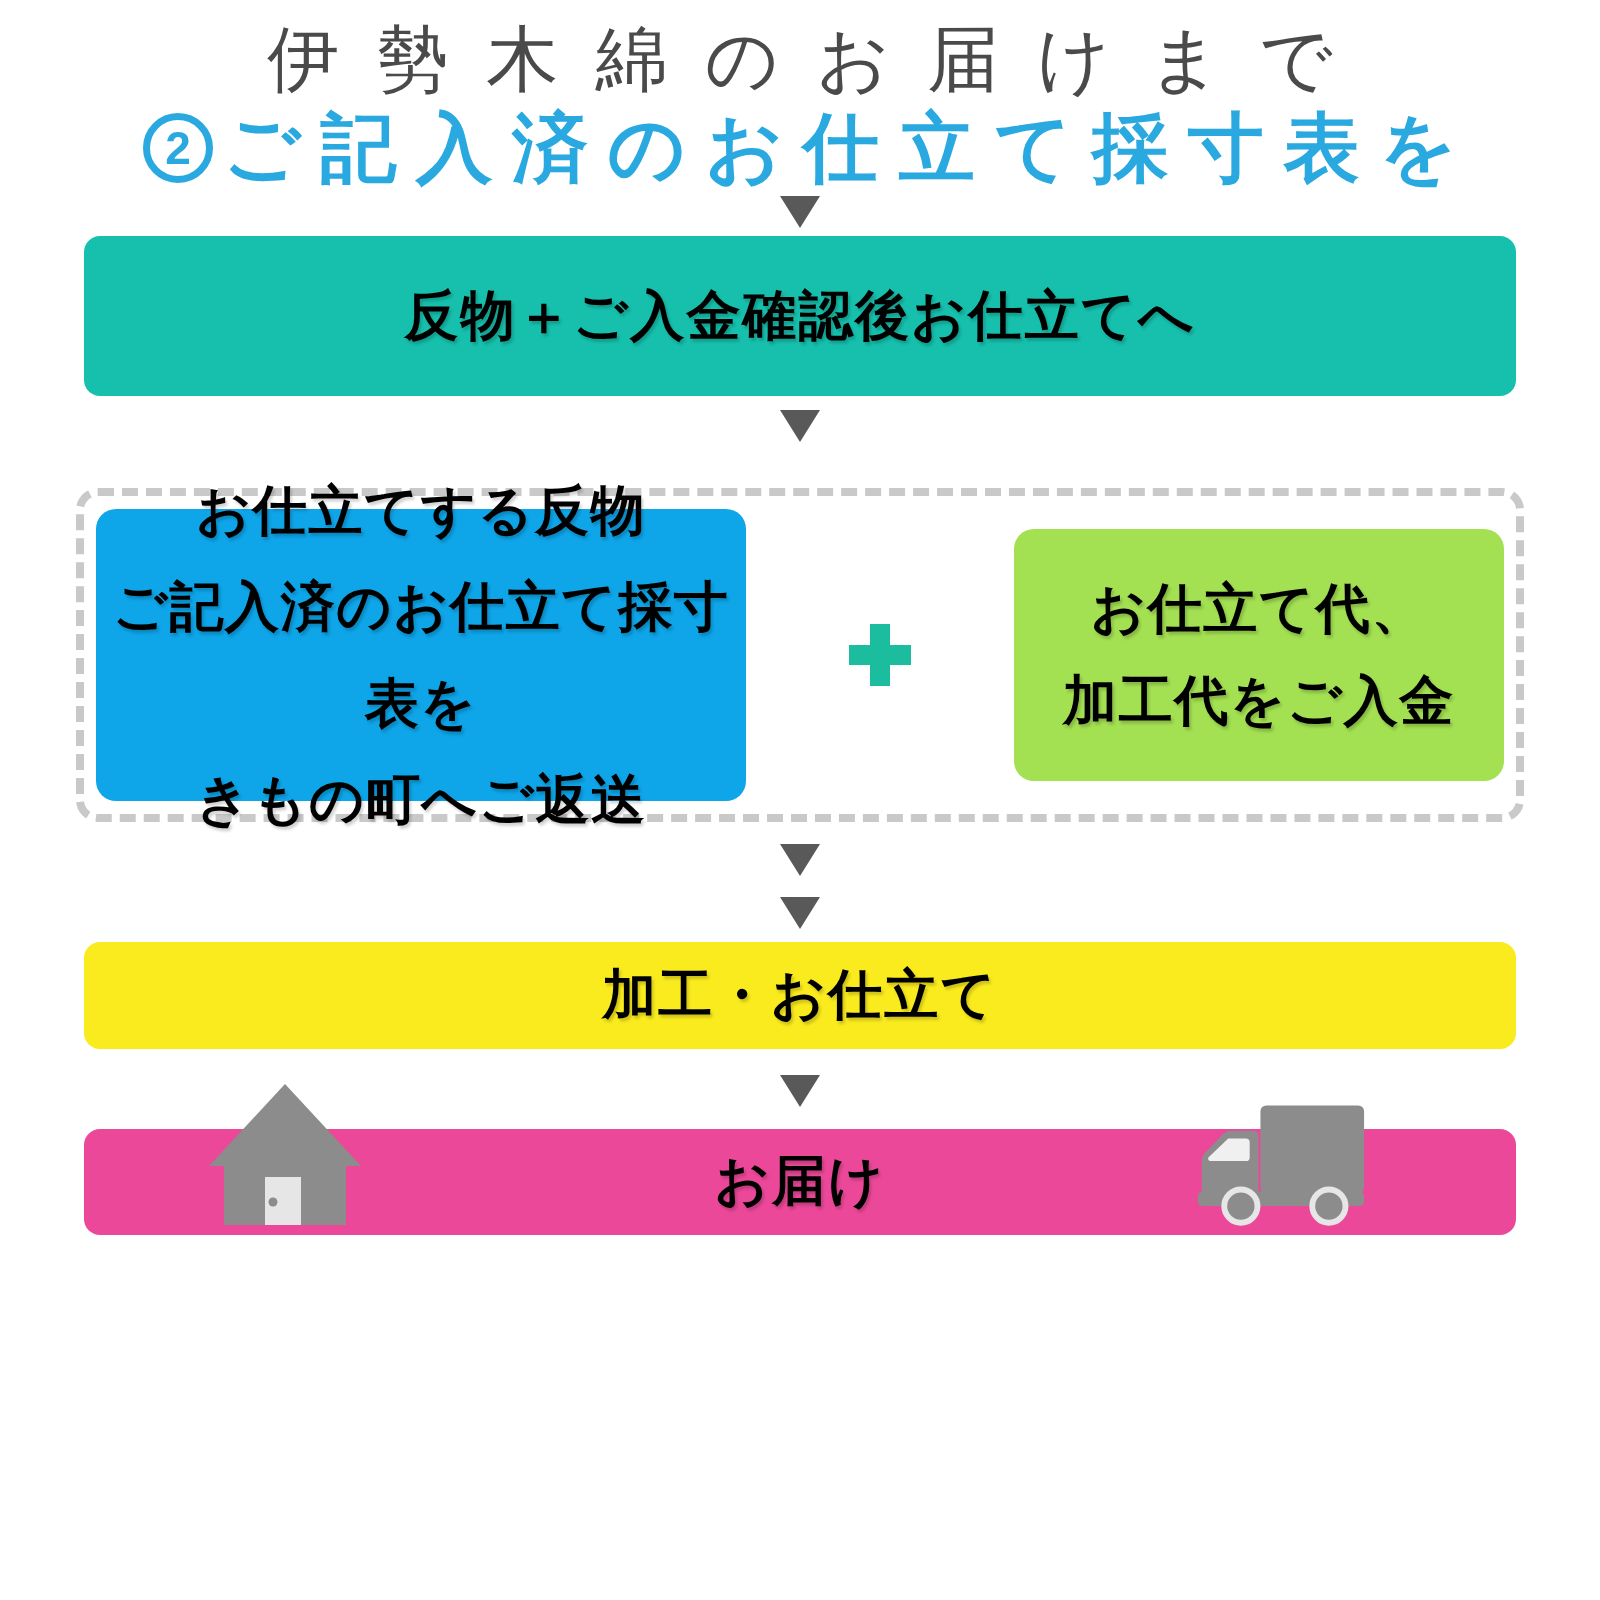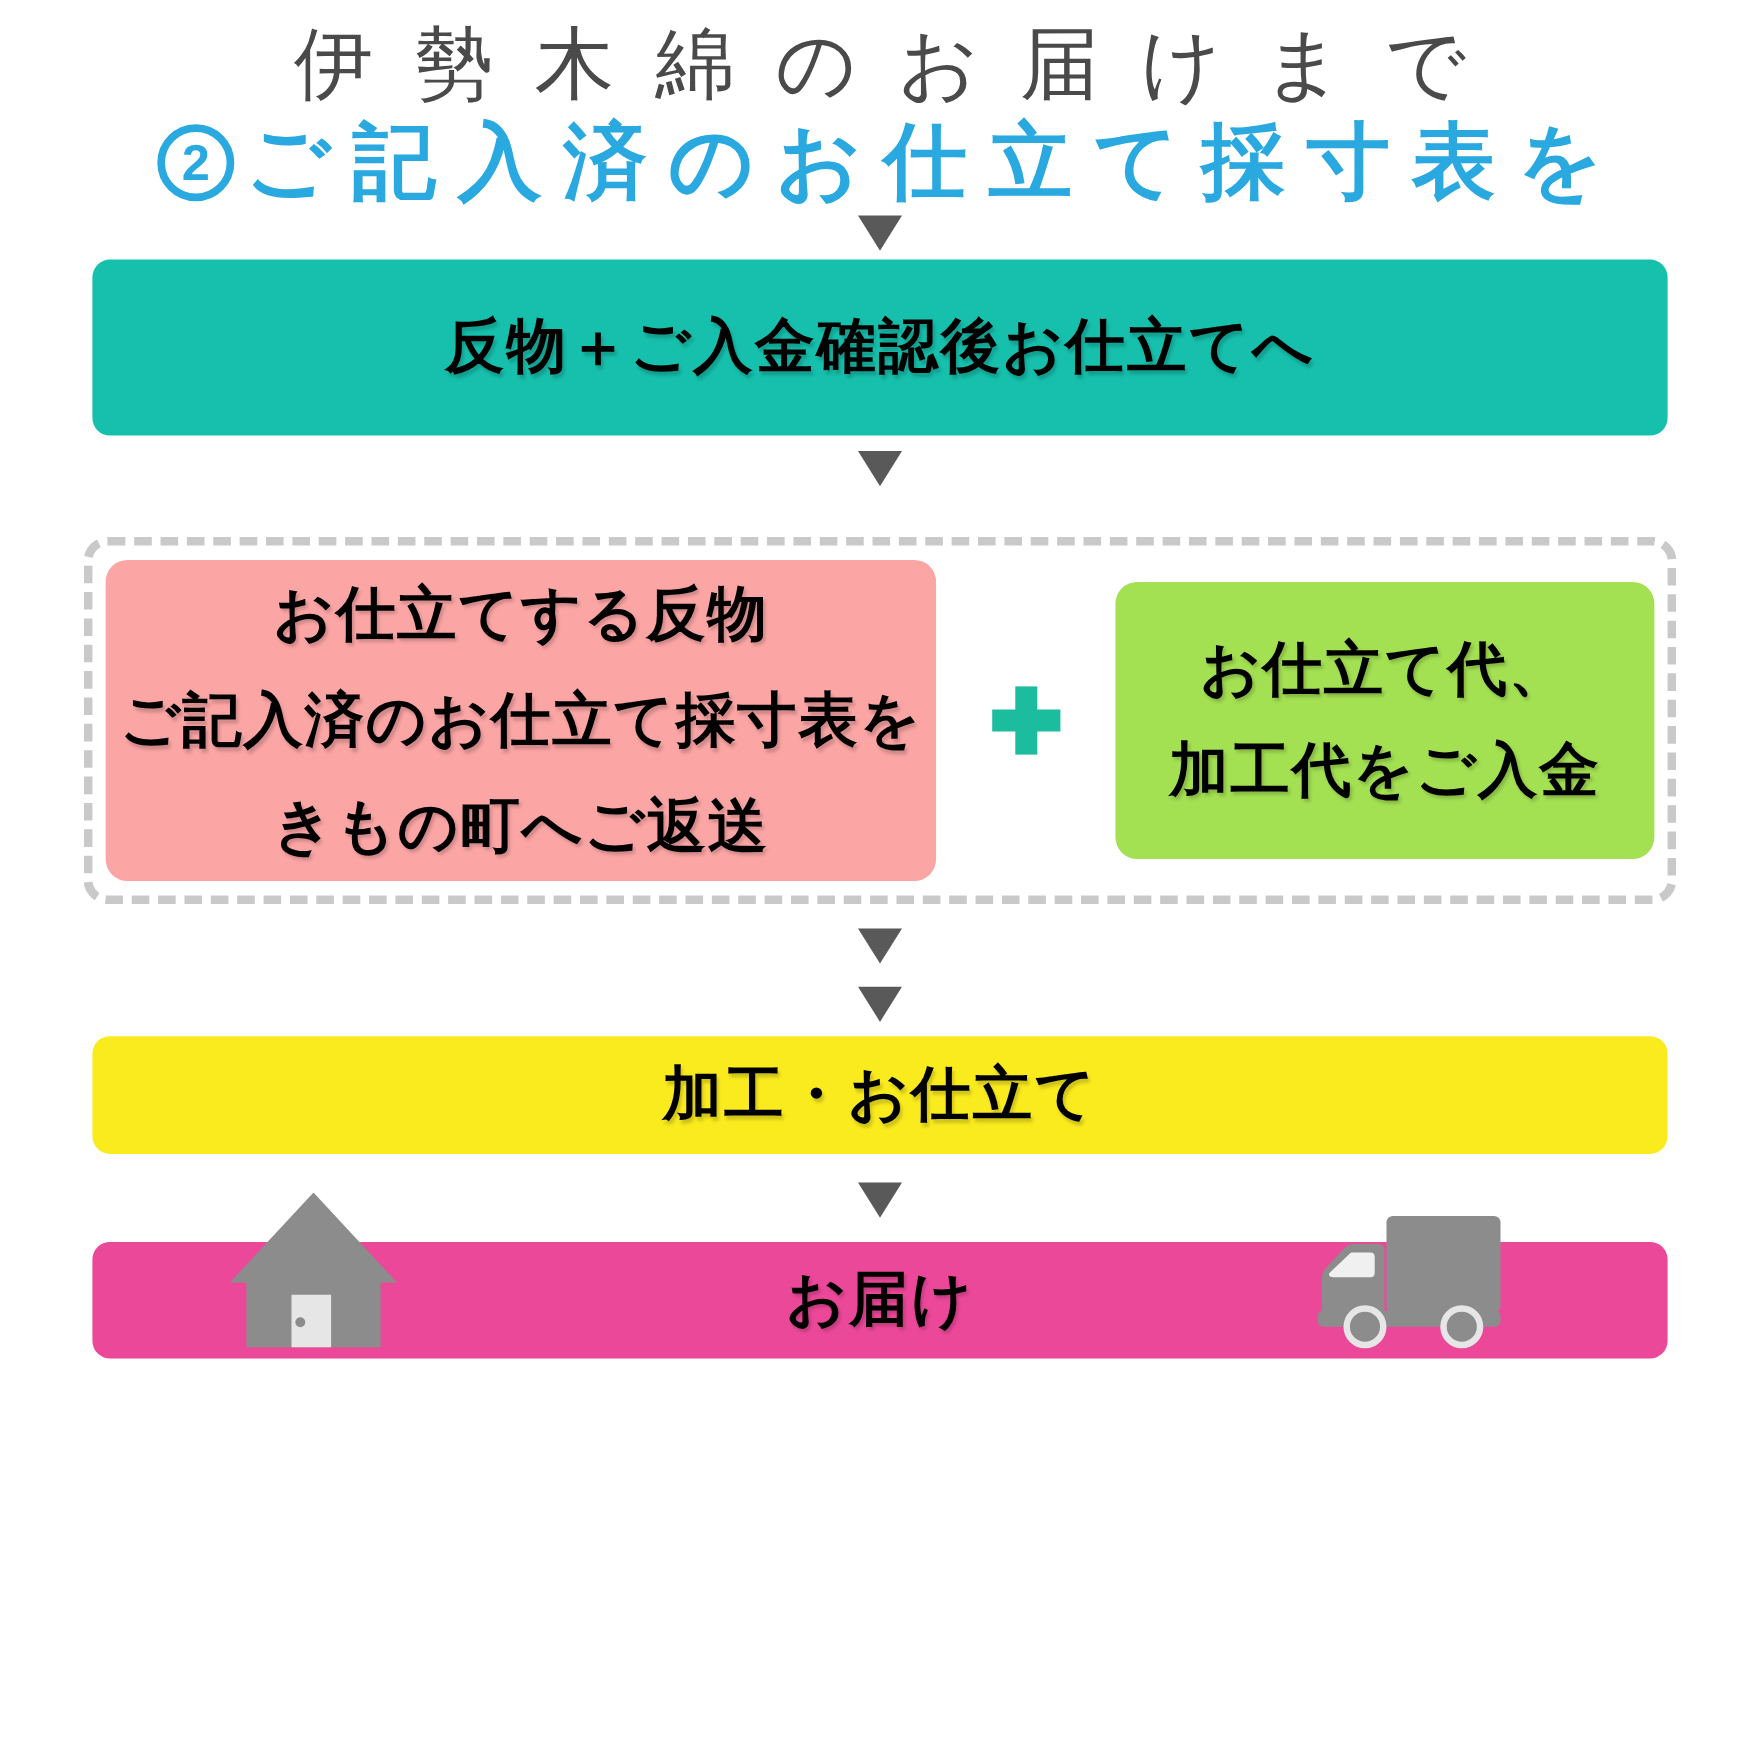--- a/index.html
+++ b/index.html
@@ -71,21 +71,21 @@
     display:flex; align-items:center;
   }
   .green-box {
     border-radius:20px;
     display:flex; flex-direction:column; align-items:center; justify-content:center;
     font-size:54px; font-weight:bold; color:#000;
     letter-spacing:0.03em; text-align:center;
     text-shadow:2px 3px 3px rgba(0,0,0,0.18);
     flex-shrink:0;
   }
-  .box-return  { width:755px; height:292px; background:#fca5a5; line-height:1.78; }
+  .box-return  { width:650px; height:292px; background:#0ea5e9; line-height:1.78; }
   .box-payment { width:490px; height:252px; background:#A3E052; line-height:1.7; }
   .plus-wrap { flex:1; display:flex; align-items:center; justify-content:center; }
   .plus { position:relative; width:62px; height:62px; }
   .plus::before {
     content:""; position:absolute; left:0; top:21px; width:62px; height:20px; background:#1CBC9E;
   }
   .plus::after {
     content:""; position:absolute; left:21px; top:0; width:20px; height:62px; background:#1CBC9E;
   }
 

